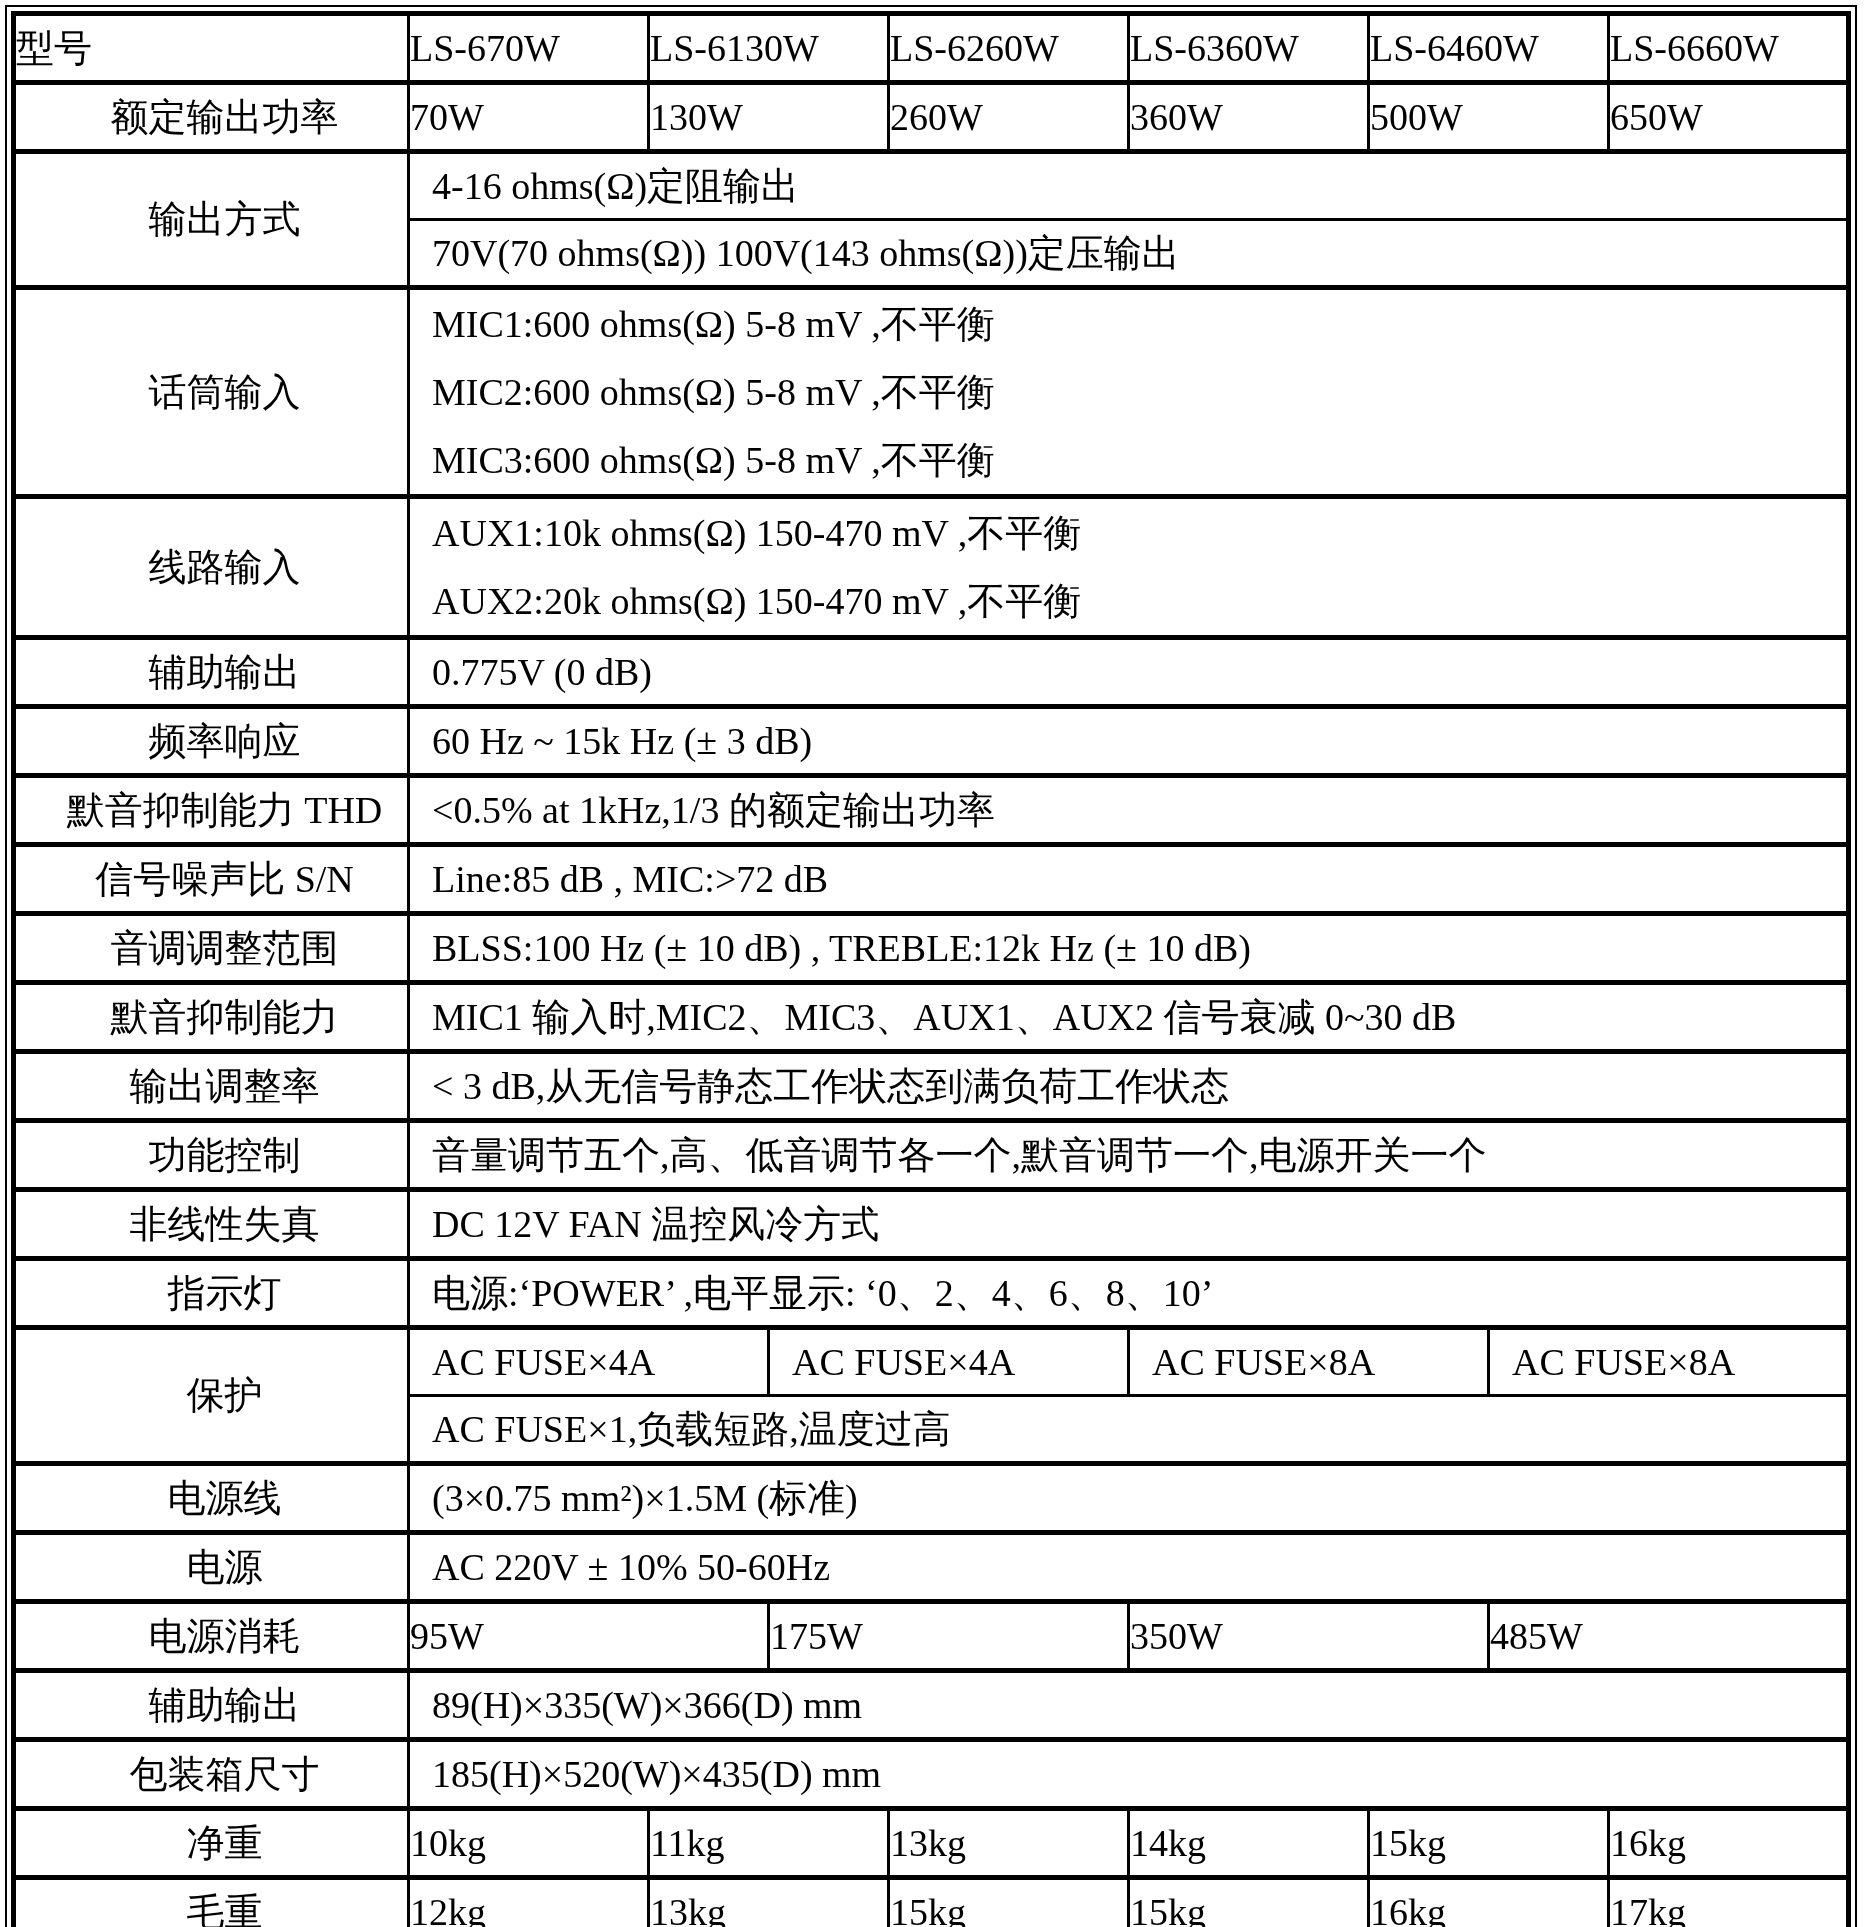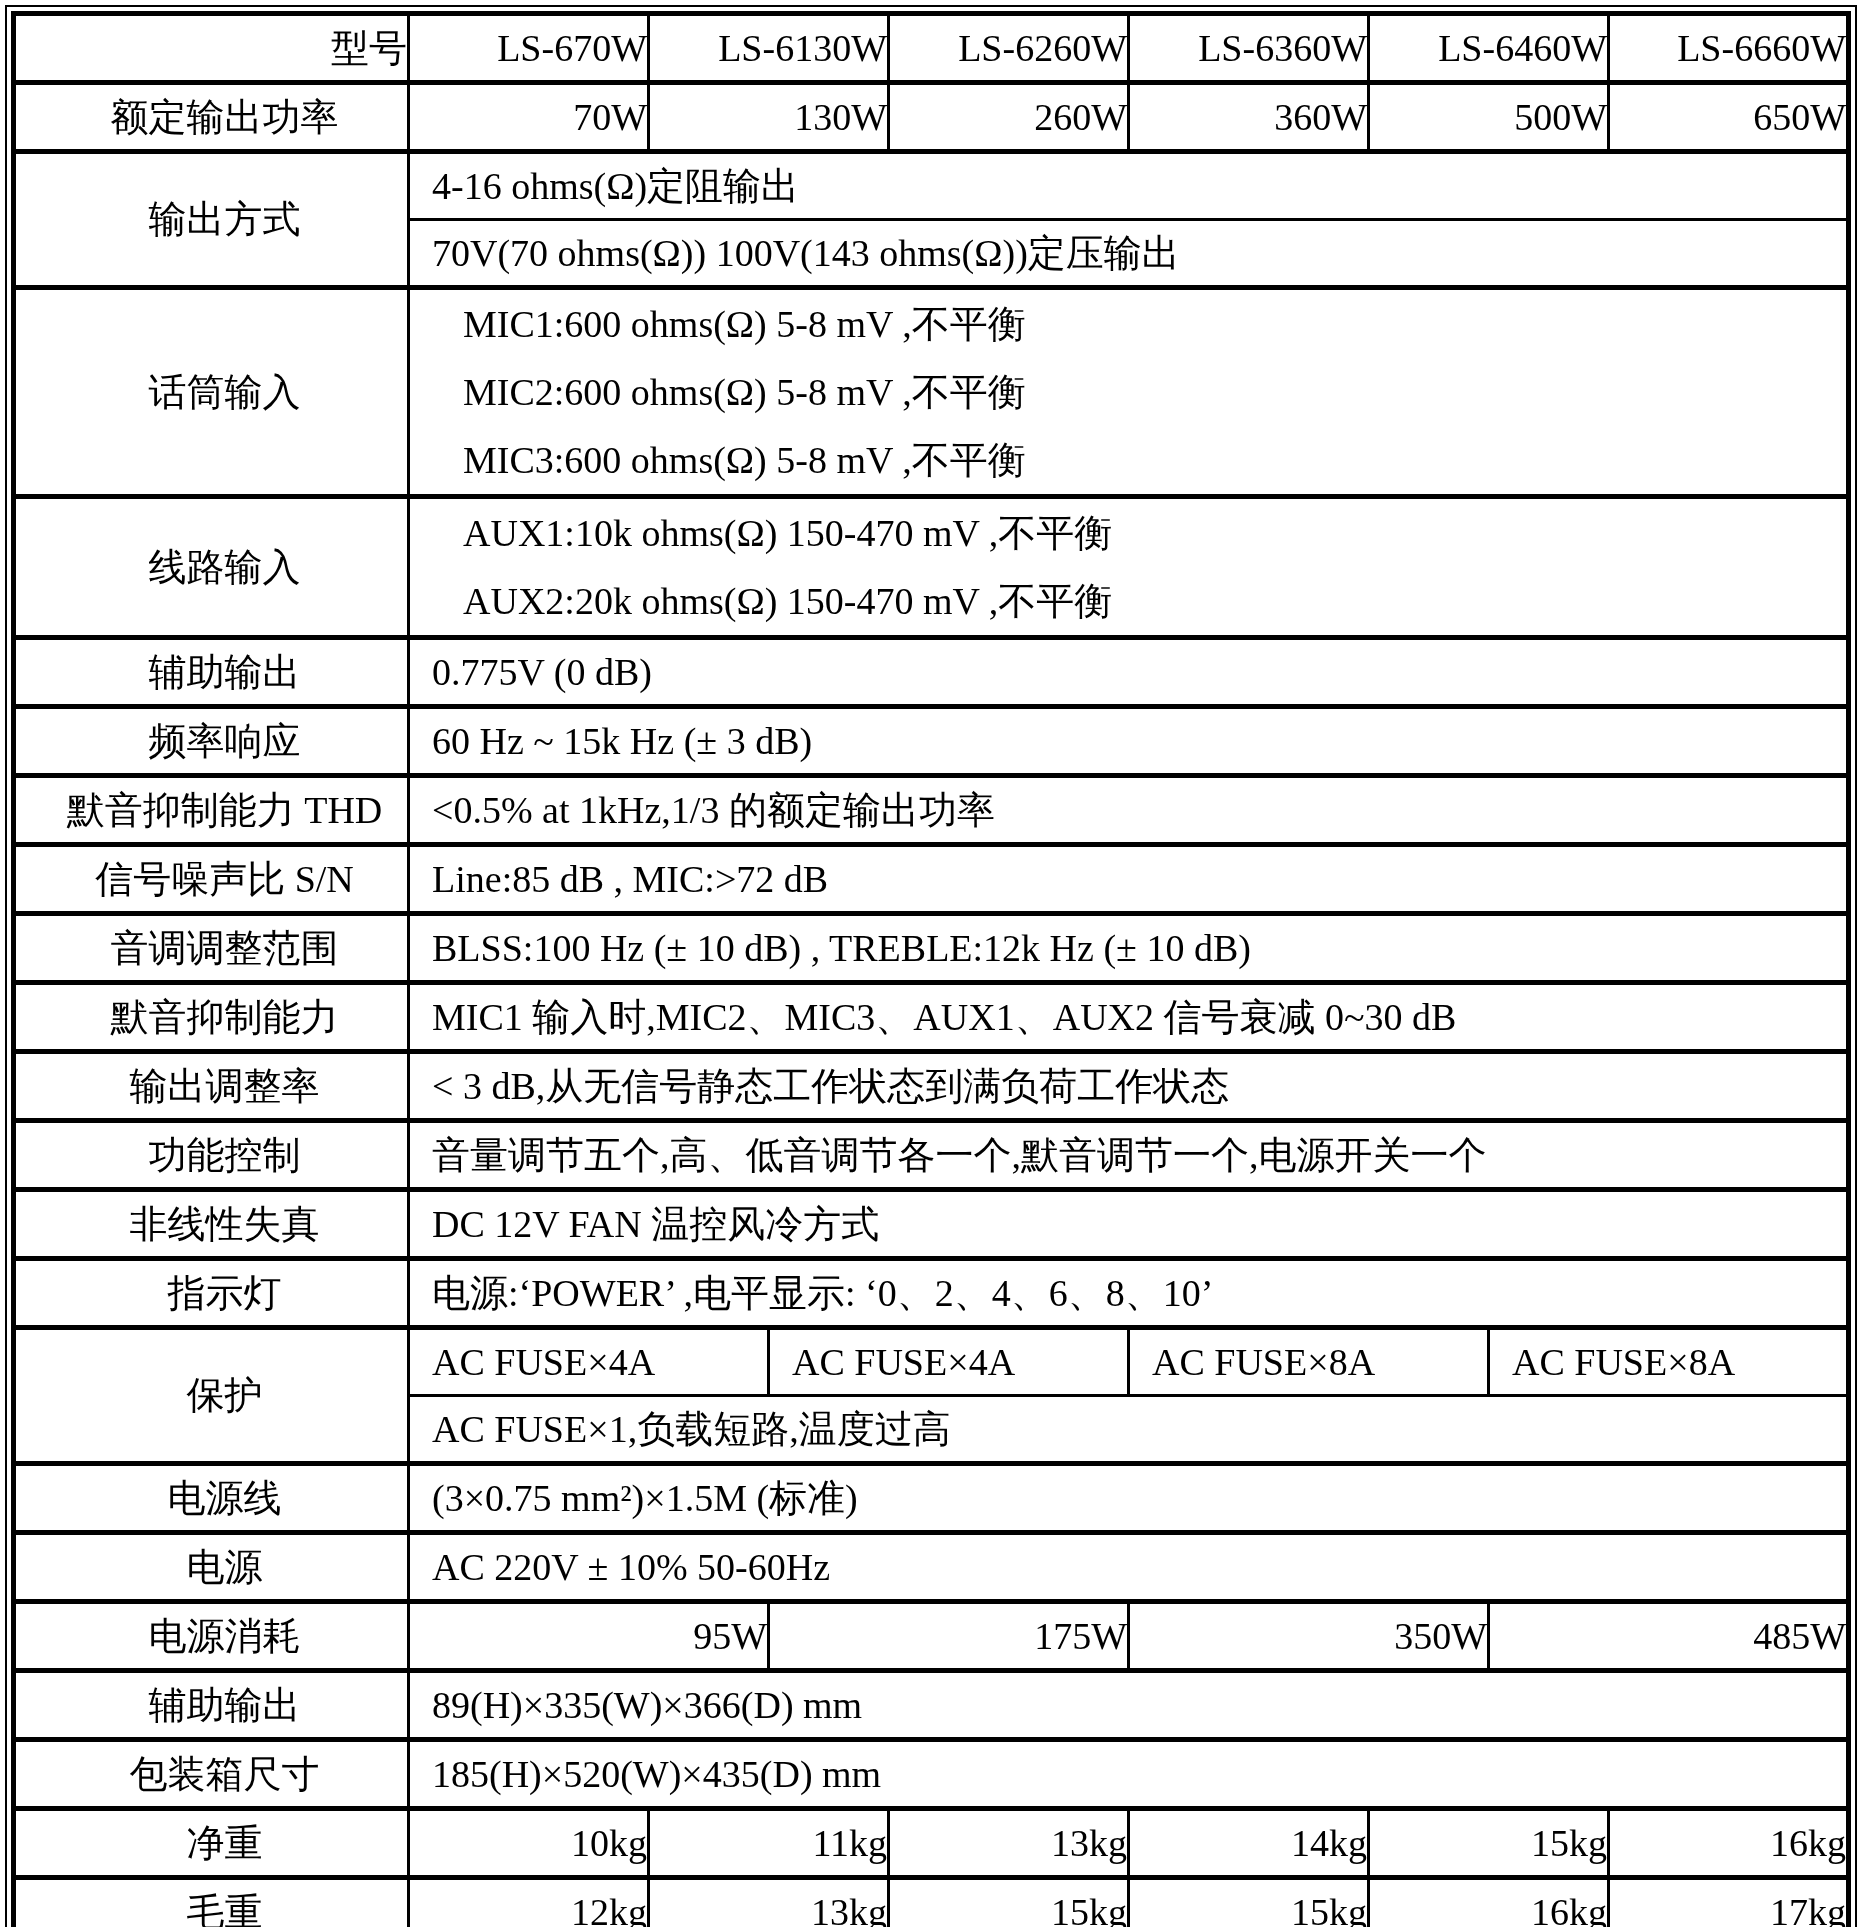--- a/index.html
+++ b/index.html
@@ -28,25 +28,25 @@
     border: 3px solid #000000;
     font-size: 38px;
     padding: 0 0 0 22px;
     text-align: left;
     vertical-align: middle;
     height: 64px;
     overflow: hidden;
     white-space: nowrap;
   }
   tr.major > td { border-top: 5px solid #000000; }
-  td.center { text-align: right; padding: 0; }
+  td.center { text-align: left; padding: 0; }
   td.label { padding-left: 26px; text-align: center; }
   td.h2 { height: 134px; }
   td.h3 { height: 202px; }
-  .multiline { line-height: 68px; margin-left: 31px; }
+  .multiline { line-height: 68px; }
   col.c-label { width: 395px; }
   col.c-sub { width: 120px; }
 </style>
 </head>
 <body>
 
 <div class="frame">
   <table class="spec">
     <colgroup>
       <col class="c-label">

